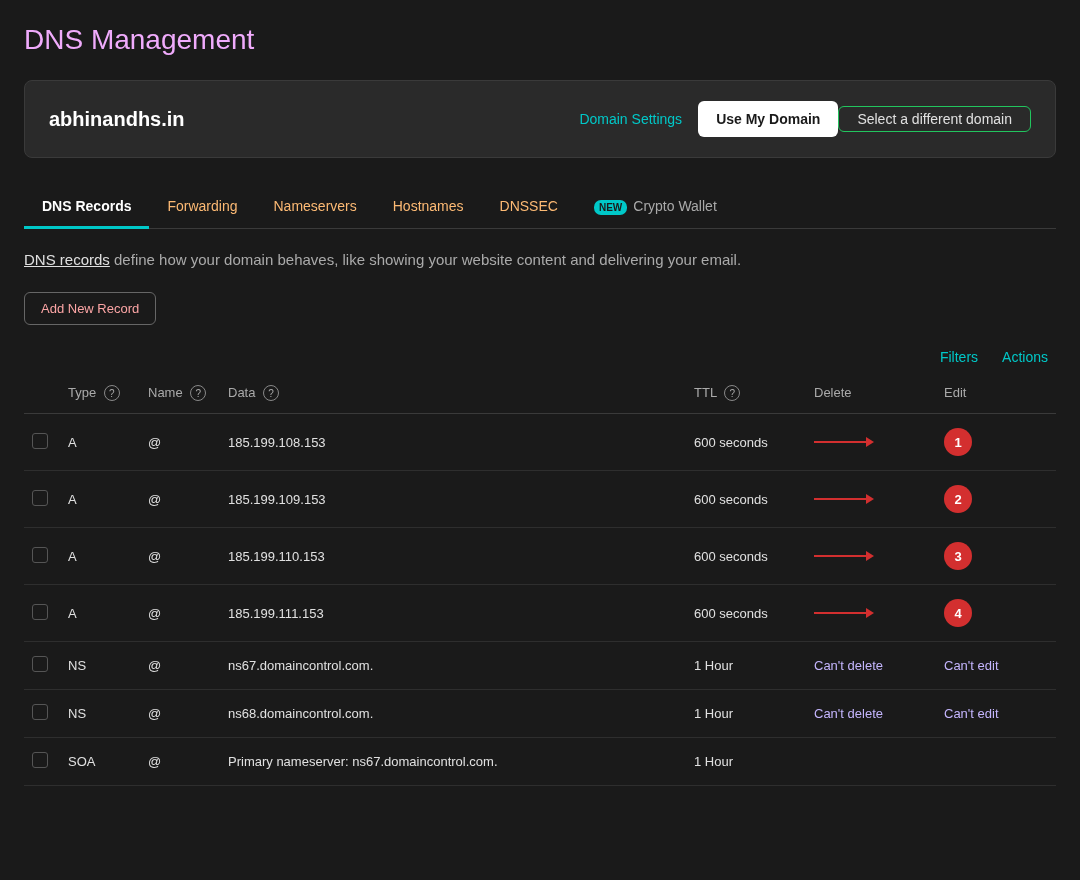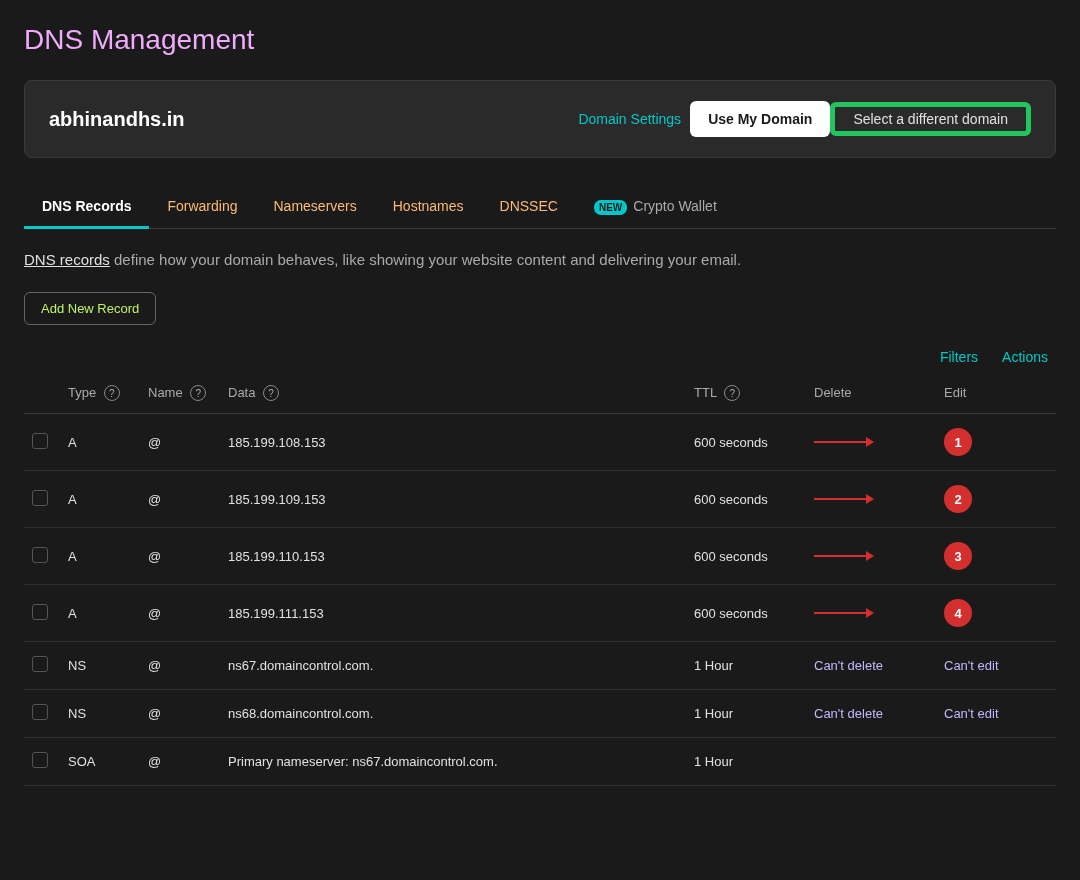--- a/index.html
+++ b/index.html
@@ -30,38 +30,38 @@
     }
     .domain-name {
       font-size: 20px;
       font-weight: 600;
       color: #ffffff;
       flex: 1;
     }
     .domain-settings-link {
       color: #00c8c8;
       text-decoration: none;
-      margin-right: 9px;
+      margin-right: 16px;
       font-size: 14px;
       font-weight: 500;
     }
     .btn-use-domain {
       background: #ffffff;
       color: #1a1a1a;
       border: none;
       border-radius: 6px;
       padding: 10px 18px;
       font-weight: 600;
       font-size: 14px;
       cursor: pointer;
     }
     .btn-select-domain {
       background: transparent;
       color: #e0e0e0;
-      border: 5px solid #22c55e;
+      border: 1px solid #22c55e;
       border-radius: 6px;
       padding: 4px 18px;
       font-weight: 500;
       font-size: 14px;
       cursor: pointer;
       text-align: right;
     }
     .tabs {
       display: flex;
       align-items: center;
@@ -101,21 +101,21 @@
       color: #aaa;
       margin-bottom: 20px;
       line-height: 1.5;
     }
     .description a {
       color: #e0e0e0;
       text-decoration: underline;
     }
     .add-record-btn {
       background: transparent;
-      color: #bef264;
+      color: #fca5a5;
       border: 1px solid #666;
       border-radius: 6px;
       padding: 8px 16px;
       font-size: 13px;
       cursor: pointer;
       margin-bottom: 24px;
     }
     .table-actions-row {
       display: flex;
       justify-content: flex-end;

